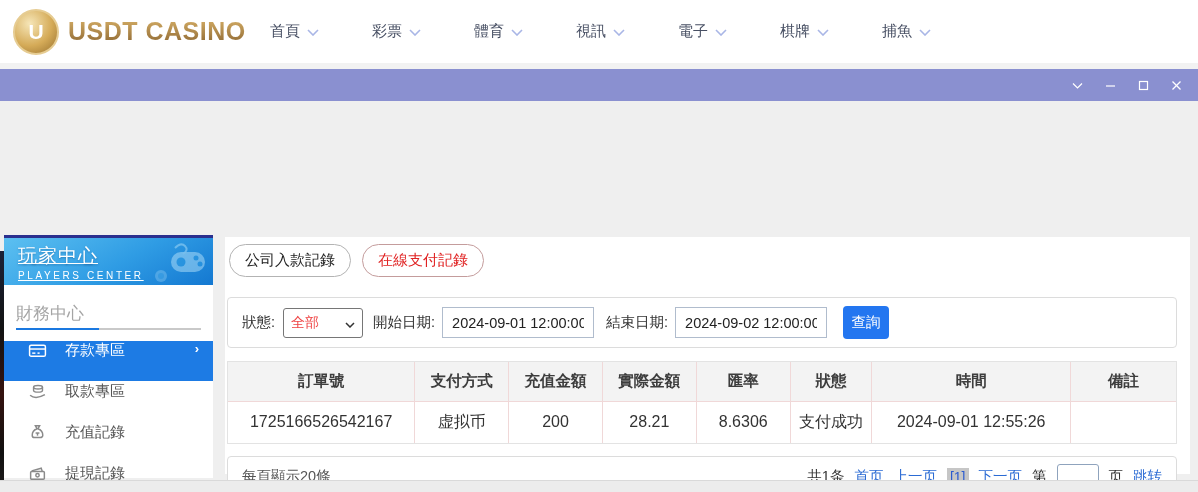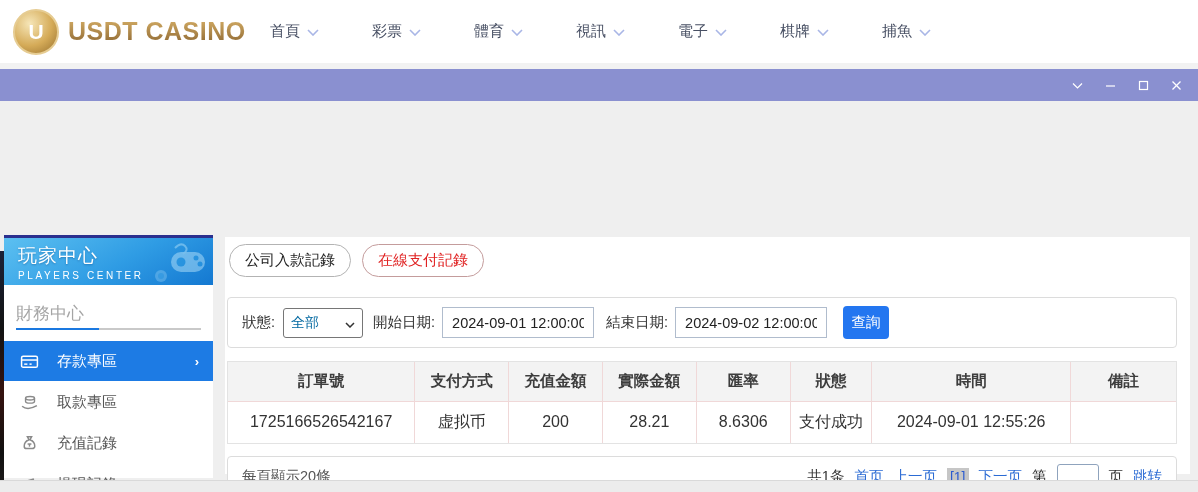--- a/index.html
+++ b/index.html
@@ -35,30 +35,30 @@
     background:#efefef; }
   .left-edge { position:absolute; left:0; top:150px; width:4px; height:259px;
     background:linear-gradient(180deg,#1c2238 0%,#121212 30%,#35130f 55%,#101010 78%,#262120 100%); }
 
   
   .sidebar { position:absolute; left:4px; top:134px; width:209px; bottom:2px;
     background:#ffffff; }
   .sidebar-topline { height:3px; background:#2b2f8e; }
   .sidebar-header { height:47px;
     background:linear-gradient(150deg,#5cc0f1 0%,#2f9ce4 55%,#1478d1 100%);
-    color:#fff; padding:5px 0 0 14px; position:relative; overflow:hidden; }
+    color:#fff; padding:5px 0 0 14px; position:relative; overflow:hidden;text-decoration:underline; }
   .sidebar-title { font-size:19px; letter-spacing:1px; text-shadow:0 1px 2px rgba(0,60,120,.4); }
   .sidebar-subtitle { font-size:10px; letter-spacing:2.6px; margin-top:1px; }
   .controller-art { position:absolute; right:4px; top:2px; opacity:.55; }
   .sidebar-section { margin:17px 12px 0; color:#a5a5a5; font-size:17px; padding-bottom:3px; }
   .section-underline { margin:0 12px; height:2px; display:flex; }
   .section-underline .u-blue { flex:0 0 45%; background:#1a78e0; }
   .section-underline .u-gray { flex:1; background:#c9c9c9; }
   .sidebar-menu { margin-top:11px; }
-  .menu-item { height:40px; display:flex; align-items:center; padding-left:16px;
+  .menu-item { height:40px; display:flex; padding-left:24px;
     gap:18px; color:#555; font-size:15px; cursor:pointer; position:relative; margin-bottom:1px; }
   .menu-icon { color:#8a8a8a; display:flex; }
   .menu-item.active { background:#1d7be4; color:#fff; }
   .menu-item.active .menu-icon { color:#fff; }
   .menu-chevron { position:absolute; right:14px; font-size:13px; font-weight:bold;
     color:#fff; display:none; }
   .menu-item.active .menu-chevron { display:block; }
 
   
   .main { position:absolute; left:225px; top:136px; width:965px; bottom:6px;
@@ -66,21 +66,21 @@
   .tabs { display:flex; gap:11px; padding:2px 2px 0 2px; }
   .tab-pill { border:1px solid #b3b3b3; border-radius:17px; padding:6px 15px;
     font-size:15px; color:#222; background:#fff; cursor:pointer; white-space:nowrap; }
   .tab-pill.active { color:#e02222; border-color:#c49c9c; }
 
   .filterbar { margin:20px 0 0; border:1px solid #dcdcdc; border-radius:4px;
     height:51px; display:flex; align-items:center; padding:0 14px; background:#fff; }
   .f-label { font-size:14.5px; color:#333; white-space:nowrap; }
   .select { width:80px; height:30px; border:1px solid #767676; border-radius:3px;
     background:#fff; display:flex; align-items:center; justify-content:space-between;
-    padding:0 7px; font-size:14px; color:#0369a1; margin:0 10px 0 8px; cursor:pointer; }
+    padding:0 7px; font-size:14px; color:#ef4444; margin:0 10px 0 8px; cursor:pointer; }
   .date-input { width:152px; height:31px; border:1px solid #b0bccd; border-radius:0;
     padding:0 9px; font-size:14.5px; color:#222; margin:0 12px 0 7px;
     font-family:"Liberation Sans","DejaVu Sans",sans-serif; }
   .search-btn { width:46px; height:33px; background:#2376f0; color:#fff; border:none;
     border-radius:4px; font-size:14.5px; cursor:pointer; margin-left:4px;
     font-family:"Liberation Sans","DejaVu Sans",sans-serif; }
 
   .table-wrap { margin:13px 0 12px; border:1px solid #e3e3e3; background:#fff; }
   table { border-collapse:collapse; width:100%; table-layout:fixed; }
   th, td { text-align:center; border-left:1px solid #f0d8d8; }

